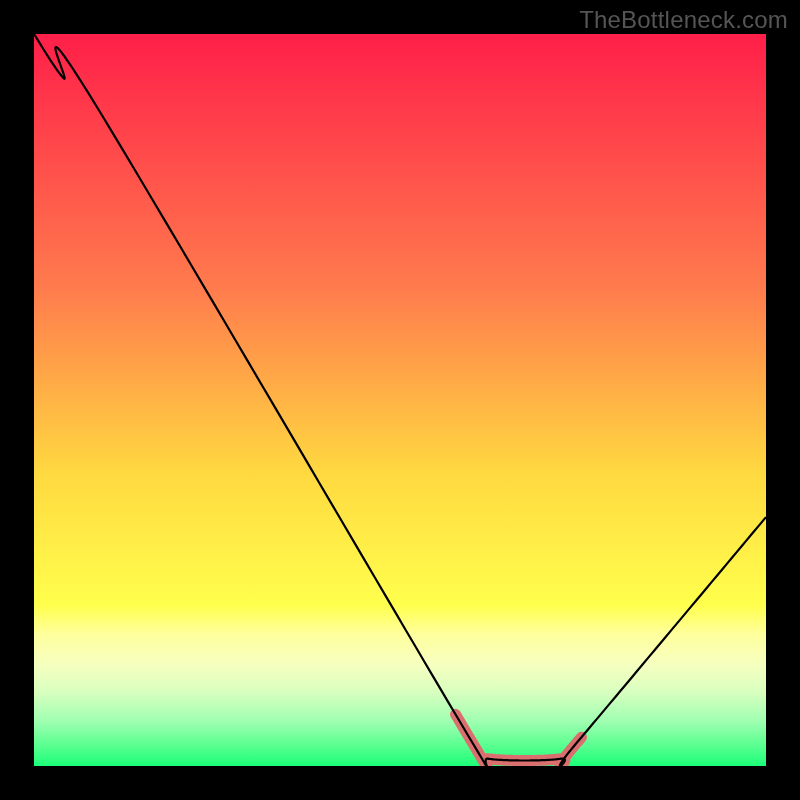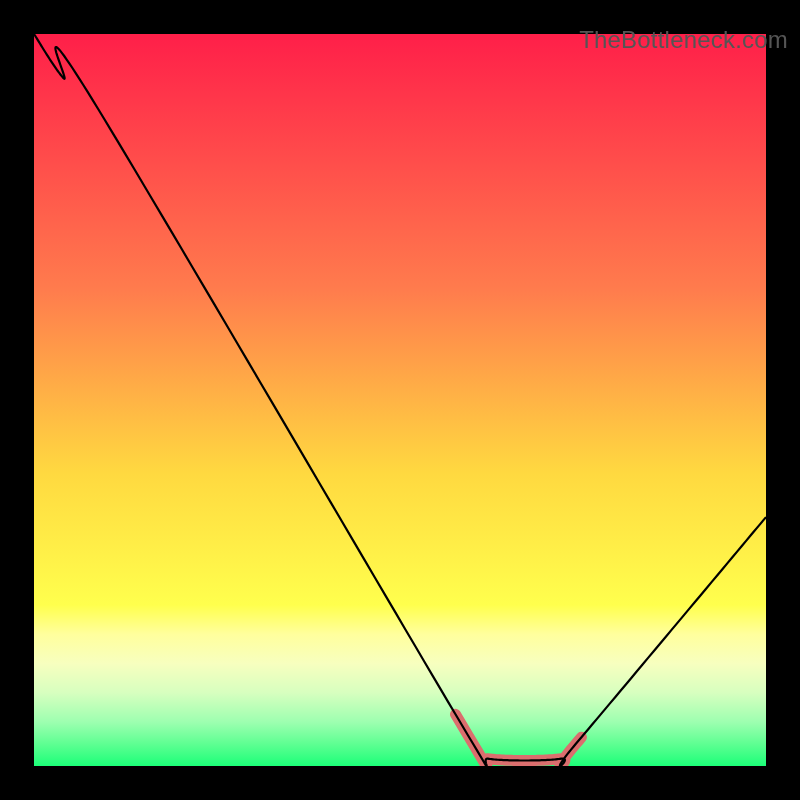--- a/index.html
+++ b/index.html
@@ -20,21 +20,20 @@
   .watermark {
     position: absolute;
     top: 6px;
     right: 12px;
     color: #555;
     font-size: 24px;
     letter-spacing: 0.2px;
     font-weight: 400;
     user-select: none;
     z-index: 5;
-    margin-top: 20px;
   }
   .plot {
     position: absolute;
     left: 34px;
     top: 34px;
     width: 732px;
     height: 732px;
     overflow: hidden;
   }
   .plot svg {

